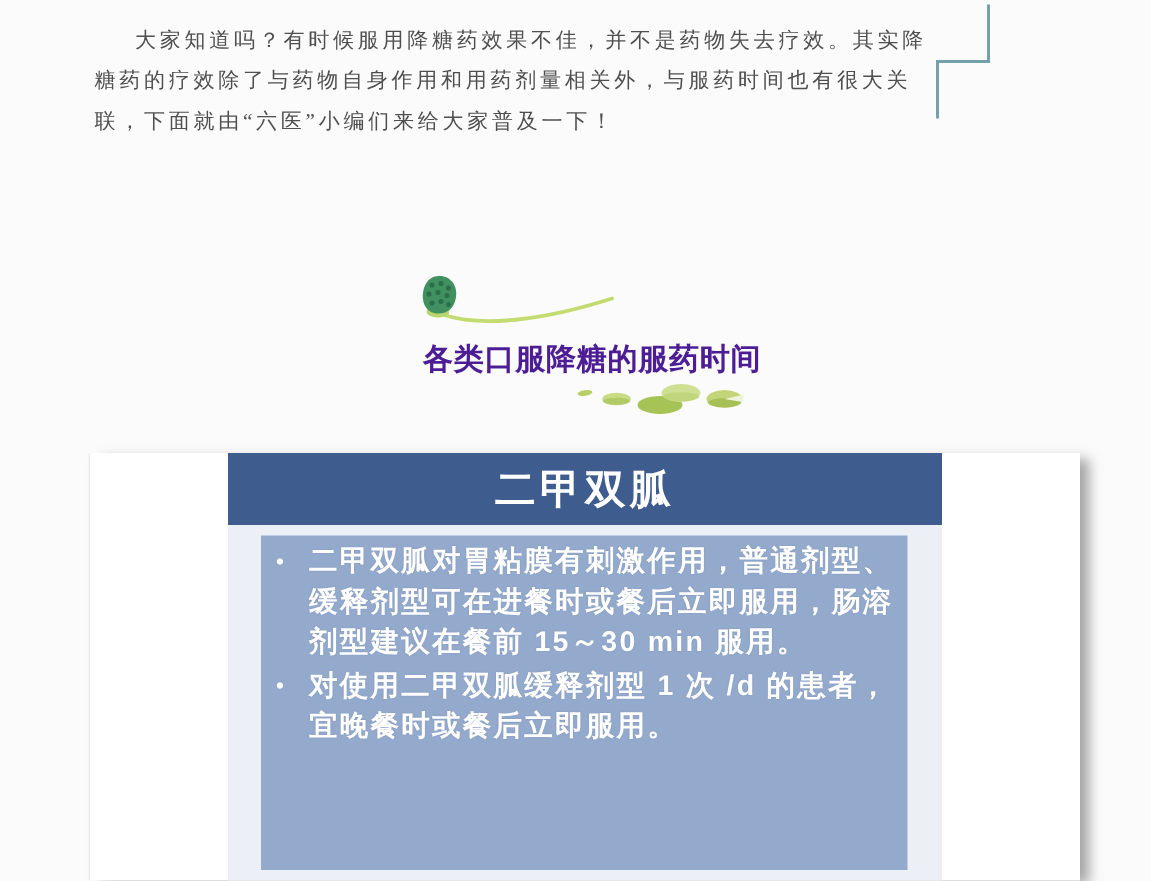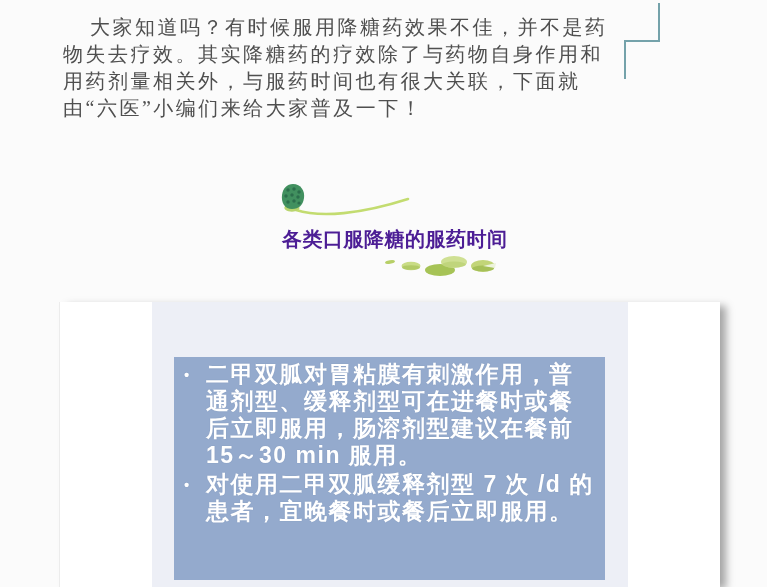--- a/index.html
+++ b/index.html
@@ -5,21 +5,21 @@
   html,body{margin:0;padding:0;}
   body{
     width:767px;height:587px;position:relative;overflow:hidden;
     background:#fbfbfb;
     font-family:"Liberation Sans","DejaVu Sans",sans-serif;
   }
   
   .intro{
     position:absolute;left:63px;top:14px;width:562px;
     font-family:"Liberation Serif","DejaVu Serif",serif;
-    font-size:20px;line-height:27px;letter-spacing:2.5px;
+    font-size:14px;line-height:27px;letter-spacing:2.5px;
     color:#4f4f4f;text-indent:27px;margin:0;
   }
   
   .bracket{position:absolute;left:620px;top:2px;width:44px;height:80px;}
   
   .lotus{position:absolute;left:276px;top:183px;width:140px;height:36px;}
   .section-title{
     position:absolute;left:282px;top:226px;margin:0;
     font-family:"Liberation Serif","DejaVu Serif",serif;
     font-size:20px;font-weight:bold;letter-spacing:0.5px;
@@ -41,21 +41,21 @@
     background:#3e5c8e;color:#ffffff;
     font-size:27px;font-weight:bold;letter-spacing:3px;
   }
   .med-panel{
     position:absolute;left:22px;top:55px;width:431px;height:223px;
     background:#94aacd;overflow:hidden;
   }
   .med-panel ul{margin:0;padding:4px 8px 0 0;list-style:none;}
   .med-panel li{
     position:relative;padding-left:32px;margin-bottom:2px;
-    color:#ffffff;font-weight:bold;font-size:23px;
+    color:#ffffff;font-weight:bold;font-size:19px;
     line-height:27px;letter-spacing:1.5px;
     text-shadow:0 0 1px rgba(70,95,140,0.35);
   }
   .med-panel li::before{
     content:"\2022";position:absolute;left:10px;top:0;
     font-size:15px;color:#ffffff;
   }
 </style>
 </head>
 <body>
@@ -92,20 +92,21 @@
   <ellipse cx="60" cy="20" rx="15" ry="6" fill="#a6c356"></ellipse>
   <ellipse cx="74" cy="12" rx="13" ry="6" fill="#cfe093"></ellipse>
   <ellipse cx="74" cy="14.5" rx="12" ry="3" fill="#b5cd6c" opacity="0.6"></ellipse>
   <ellipse cx="103" cy="16" rx="12" ry="6" fill="#c2d578"></ellipse>
   <ellipse cx="103" cy="18.5" rx="11" ry="3" fill="#9fba50" opacity="0.8"></ellipse>
   <path d="M103,16 L116,13 L115,18 Z" fill="#edf3dd"></path>
 </svg>
 
 <div class="card">
   <div class="med-image">
+    <div class="med-header">二甲双胍</div>
     <div class="med-panel">
       <ul>
         <li>二甲双胍对胃粘膜有刺激作用，普通剂型、缓释剂型可在进餐时或餐后立即服用，肠溶剂型建议在餐前 15～30 min 服用。</li>
-        <li>对使用二甲双胍缓释剂型 7 次 /d 的患者，宜晚餐时或餐后立即服用。</li>
+        <li>对使用二甲双胍缓释剂型 1 次 /d 的患者，宜晚餐时或餐后立即服用。</li>
       </ul>
     </div>
   </div>
 </div>
 
 </body></html>

